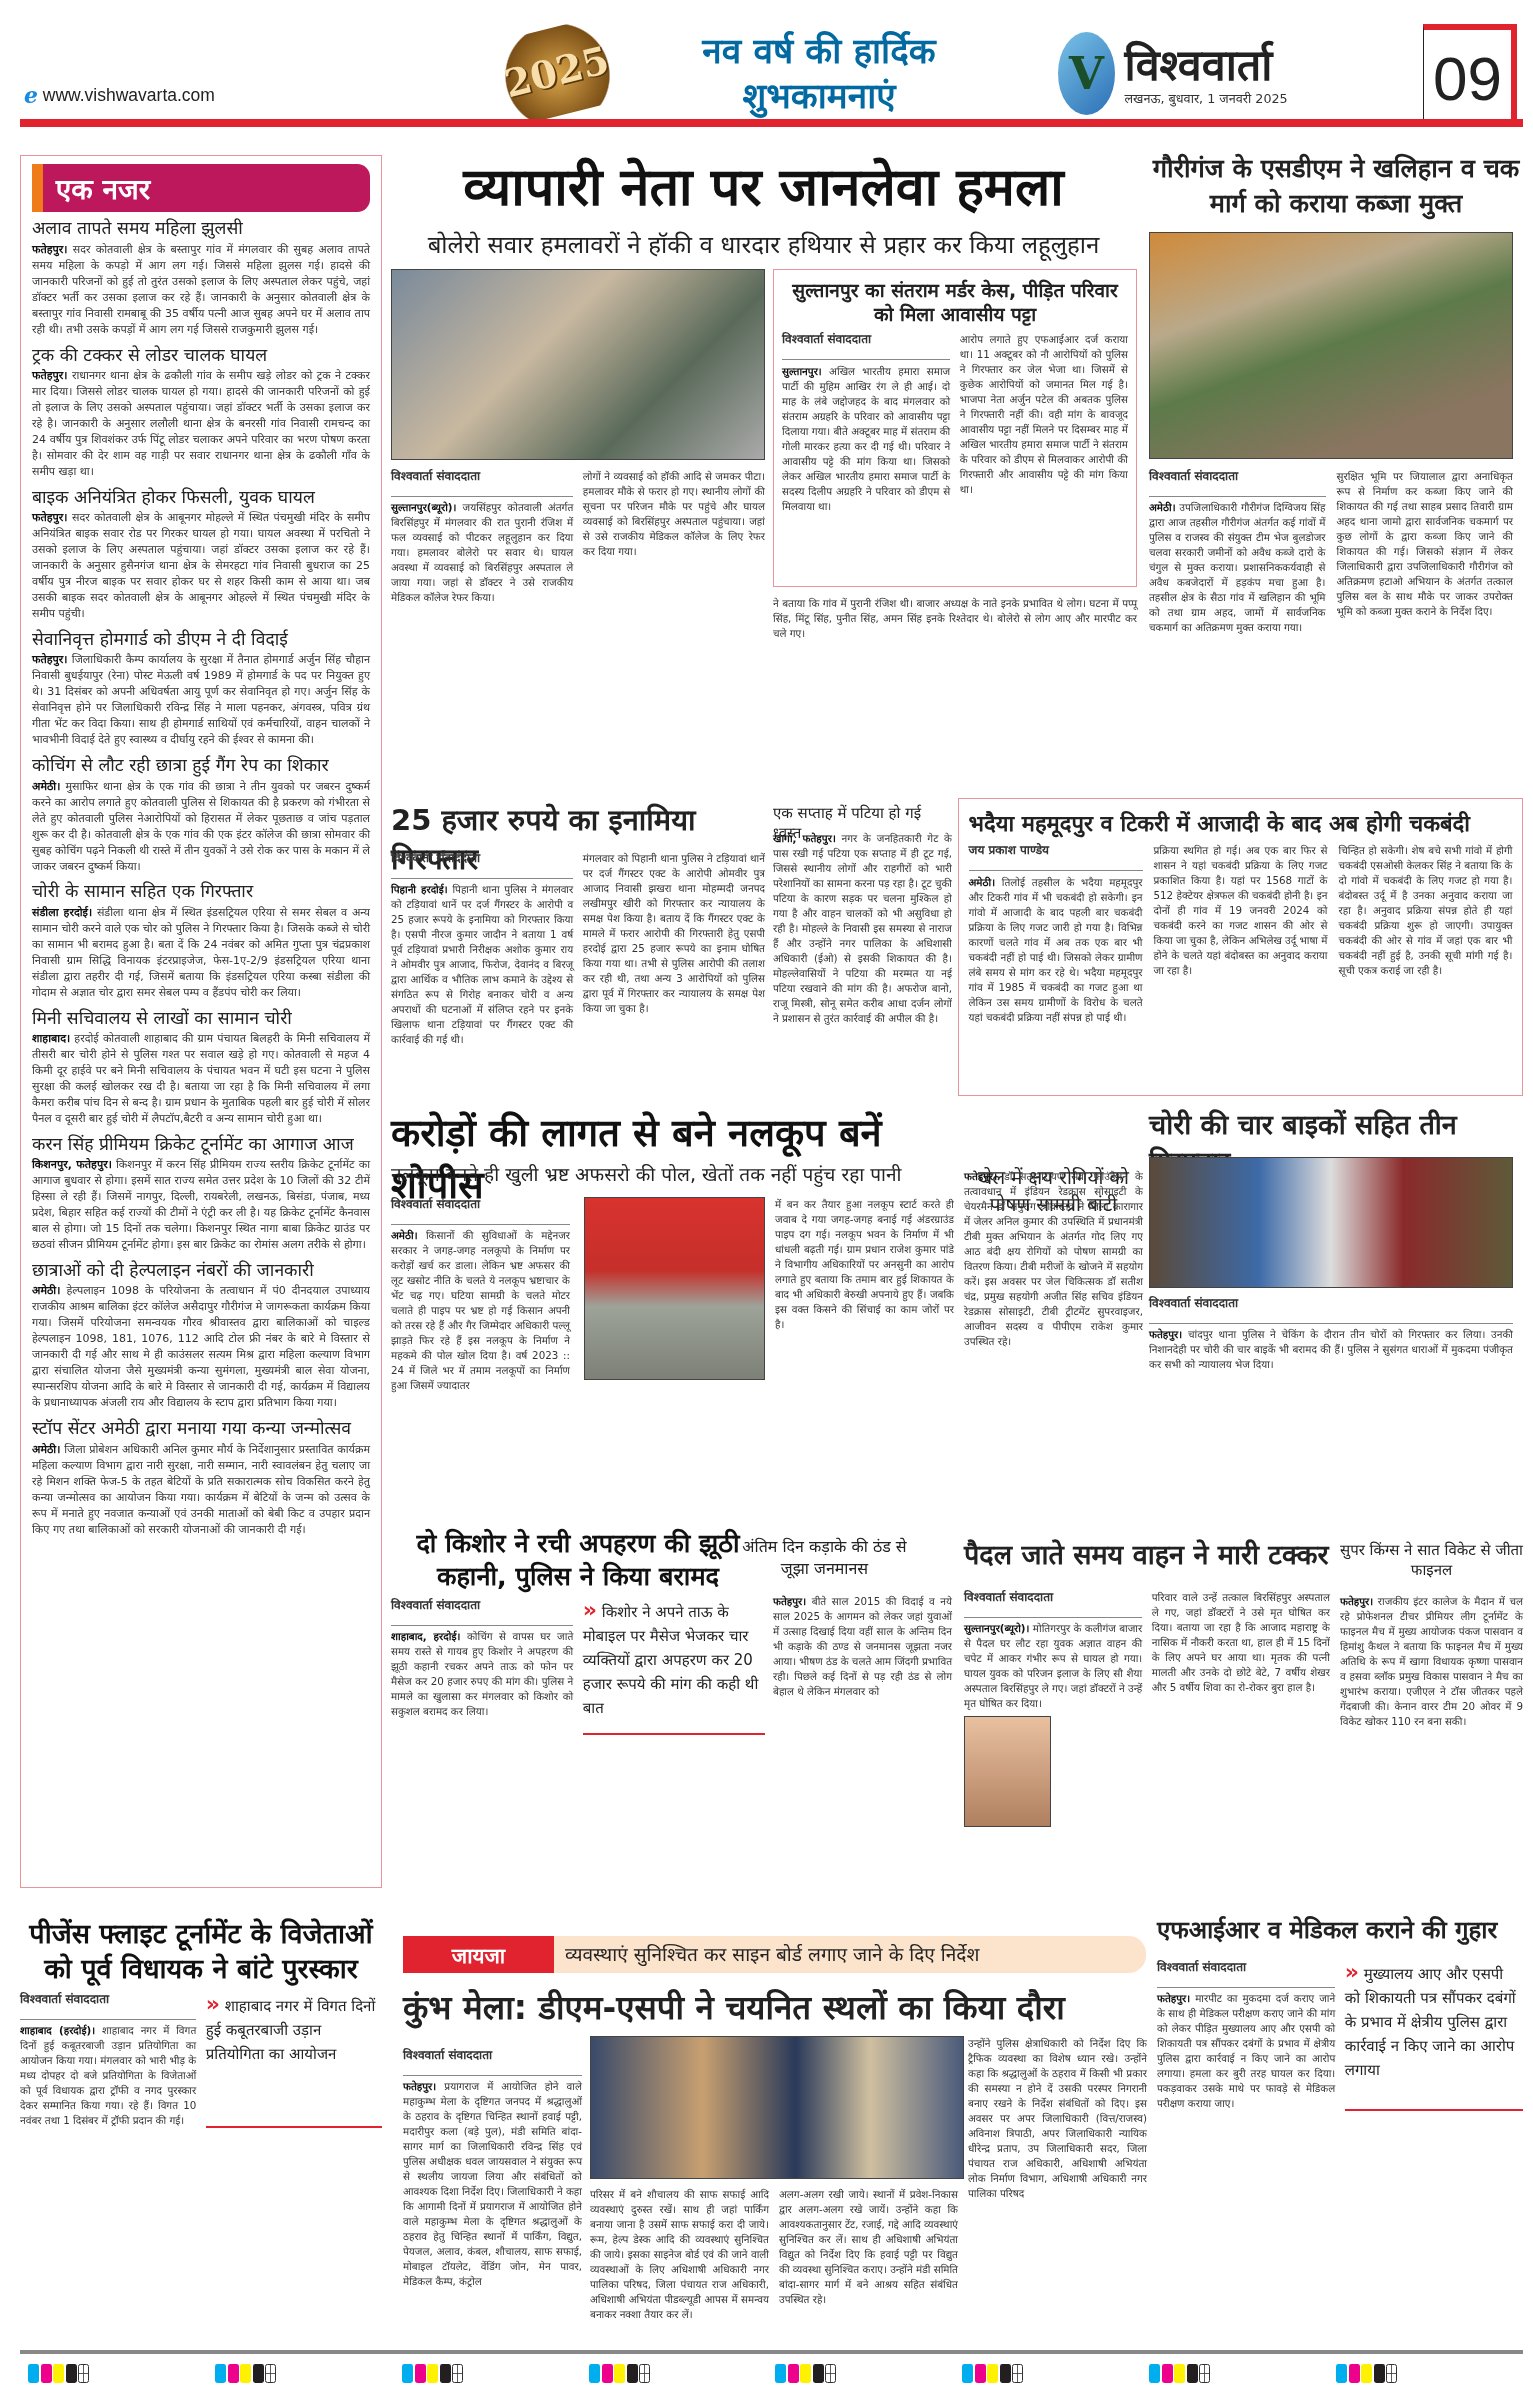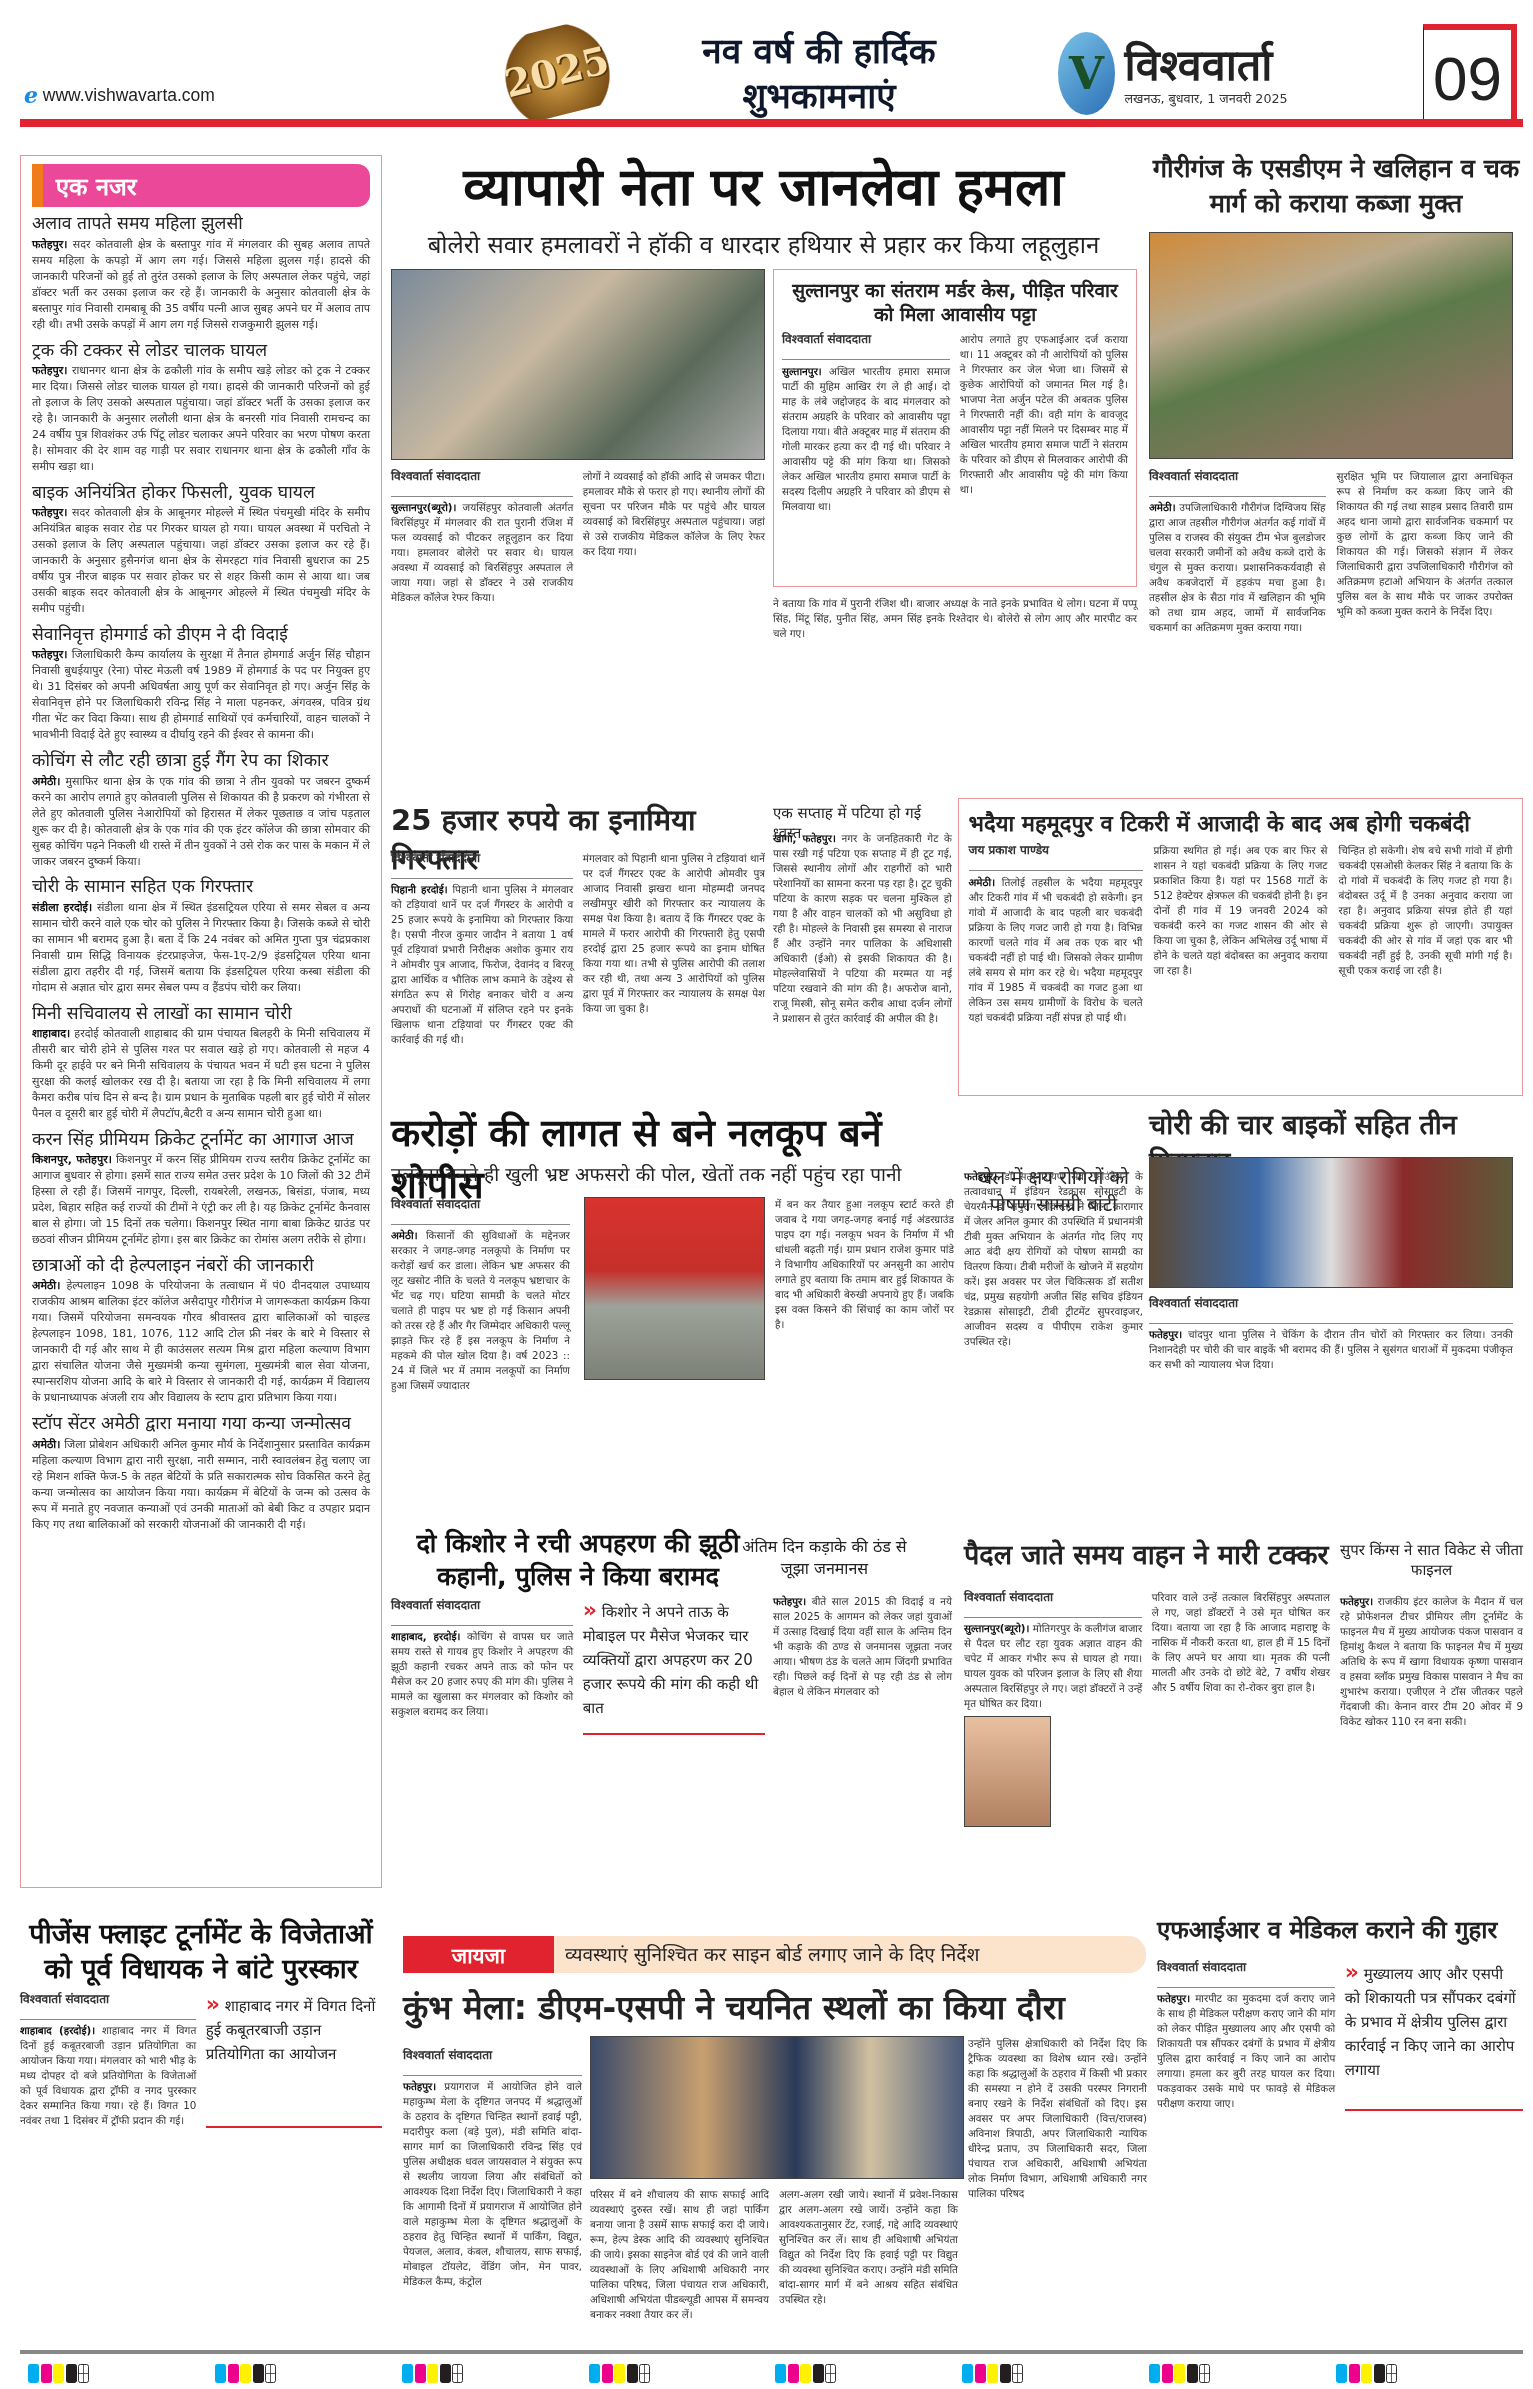--- a/index.html
+++ b/index.html
@@ -2,32 +2,32 @@
 <html style="font-size:12.7px"><head>
 <meta charset="utf-8">
 <style>
 *{box-sizing:border-box;margin:0;padding:0}
 body{width:1533px;height:2389px;background:#fff;font-family:"DejaVu Sans","Liberation Sans",sans-serif;color:#222;position:relative;overflow:hidden}
 .abs{position:absolute}
 .masthead{left:0;top:0;width:1533px;height:135px}
 .site{left:24px;top:82px;font-size:17.5px;color:#222;font-family:"Liberation Sans",sans-serif;display:flex;align-items:center;gap:4.8px}
 .site .e{color:#1a8be0;font-size:22px;font-weight:bold;font-family:"DejaVu Serif",serif;font-style:italic}
 .ny{left:501px;top:28px;width:111px;height:87px;background:radial-gradient(circle at 50% 55%,#d9a54a,#7a4e16 70%,transparent 72%);color:#f7deaa;font-size:38px;font-weight:bold;display:flex;align-items:center;justify-content:center;transform:rotate(-14deg);font-family:"DejaVu Serif",serif;text-shadow:1.6px 1.6px 0 #5a3608}
-.greet{left:652px;top:29px;width:334px;text-align:center;color:#0f172a;font-size:35px;line-height:45px;font-weight:bold}
+.greet{left:652px;top:29px;width:334px;text-align:center;color:#0369a1;font-size:35px;line-height:45px;font-weight:bold}
 .logo{left:1058px;top:32px;display:flex;align-items:center;gap:9.5px}
 .logo .v{width:57px;height:83px;border-radius:50%;background:linear-gradient(135deg,#7ac3e8,#2b6fb5);color:#1a4f2a;font-weight:bold;font-size:45px;display:flex;align-items:center;justify-content:center;font-family:"DejaVu Serif",serif}
 .logo .name{font-size:43px;font-weight:bold;color:#222;line-height:48px}
 .logo .date{font-size:12.7px;color:#333}
 .pageno{left:1423px;top:24px;width:94px;height:102px;border-top:6.4px solid #e0232e;border-right:6.4px solid #e0232e;font-size:62px;font-family:"Liberation Sans",sans-serif;display:flex;align-items:center;justify-content:center;border-left:0.8px solid #222}
 .redbar{left:20px;top:119px;width:1503px;height:8px;background:#e0232e}
 .box{border:1.6px solid #e8949a}
 .art h3{font-size:17.5px;font-weight:normal;line-height:25.4px;margin-top:4.8px;color:#222}
 .art p{font-size:11px;line-height:16px;color:#333;text-align:justify}
 .art p b{color:#111}
-.label-bar{background:#ec4899;color:#fff;font-weight:bold;font-size:24px;padding:4.8px 12.7px;border-left:11px solid #f07b1a;border-radius:0 12.7px 12.7px 0}
+.label-bar{background:#be185d;color:#fff;font-weight:bold;font-size:28px;padding:4.8px 12.7px;border-left:11px solid #f07b1a;border-radius:0 12.7px 12.7px 0}
 .hl-big{font-weight:bold;color:#111;text-align:center}
 .sub{text-align:center;color:#222}
 .byline{font-size:12px;font-weight:bold;border-bottom:0.8px solid #888;padding-bottom:12px;margin-bottom:3.2px;color:#333}
 .col-text{font-size:10.3px;line-height:15px;text-align:justify;color:#333}
 .col-text b{color:#111}
 .photo{background:linear-gradient(135deg,#7a8a9a,#c8b8a0 40%,#5a6a5a 70%,#aaa);border:0.8px solid #444}
 .quote{font-size:15px;line-height:24px;color:#222;border-bottom:2.4px solid #e0232e;padding-bottom:12.7px}
 .quote .mark{color:#e0232e;font-weight:bold;font-size:22px}
 .jayza{left:403px;top:1936px;width:334px;height:37px;display:flex}
 .jayza .tag{background:#e0232e;color:#fff;font-size:20.7px;font-weight:bold;width:151px;display:flex;align-items:center;justify-content:center}

